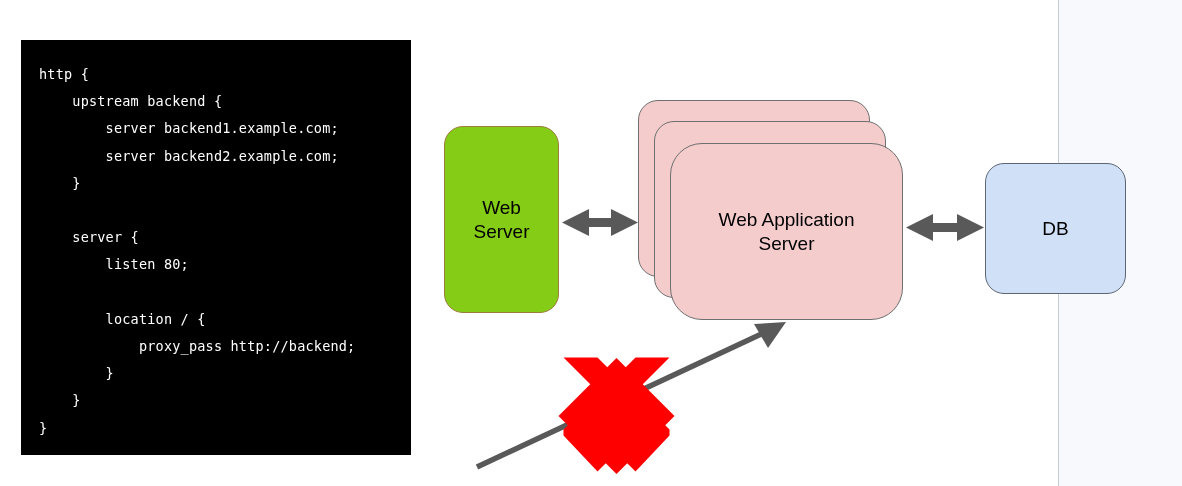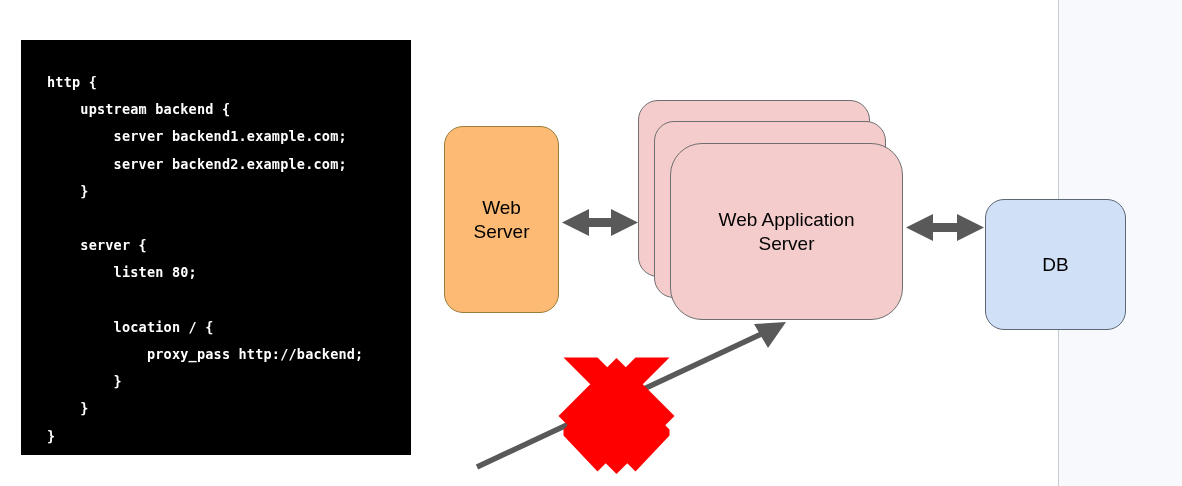--- a/index.html
+++ b/index.html
@@ -42,27 +42,27 @@
     left: 21px;
     top: 40px;
     width: 390px;
     height: 415px;
     background: #000000;
     box-sizing: border-box;
     padding: 13px 0 0 0;
     overflow: hidden;
   }
   .code-block pre {
-    margin: 16px;
+    margin: 8px;
     padding: 0 10px;
     color: #ffffff;
     font-family: "DejaVu Sans Mono", "Liberation Mono", monospace;
     font-size: 13.5px;
     line-height: 27.2px;
-    font-weight: bold;
+    font-weight: normal;
     white-space: pre;
     letter-spacing: 0.2px;
   }
 
   
   .node {
     position: absolute;
     box-sizing: border-box;
     display: flex;
     align-items: center;
@@ -72,35 +72,34 @@
     font-size: 19px;
     line-height: 24px;
     font-family: "Liberation Sans", sans-serif;
   }
 
   .web-server {
     left: 444px;
     top: 126px;
     width: 115px;
     height: 187px;
-    background: #fdba74;
+    background: #84cc16;
     border: 1.3px solid #9a7d3a;
     border-radius: 19px;
     justify-content: center;
   }
 
   .db-node {
     left: 985px;
     top: 163px;
     width: 141px;
     height: 131px;
     background: #cfe0f7;
     border: 1.3px solid #5d6675;
     border-radius: 19px;
-    margin-top: 36px;
   }
 
   
   .stack-layer {
     position: absolute;
     box-sizing: border-box;
     background: #f4cccc;
     border: 1.3px solid #6f6f6f;
     border-radius: 20px;
   }

